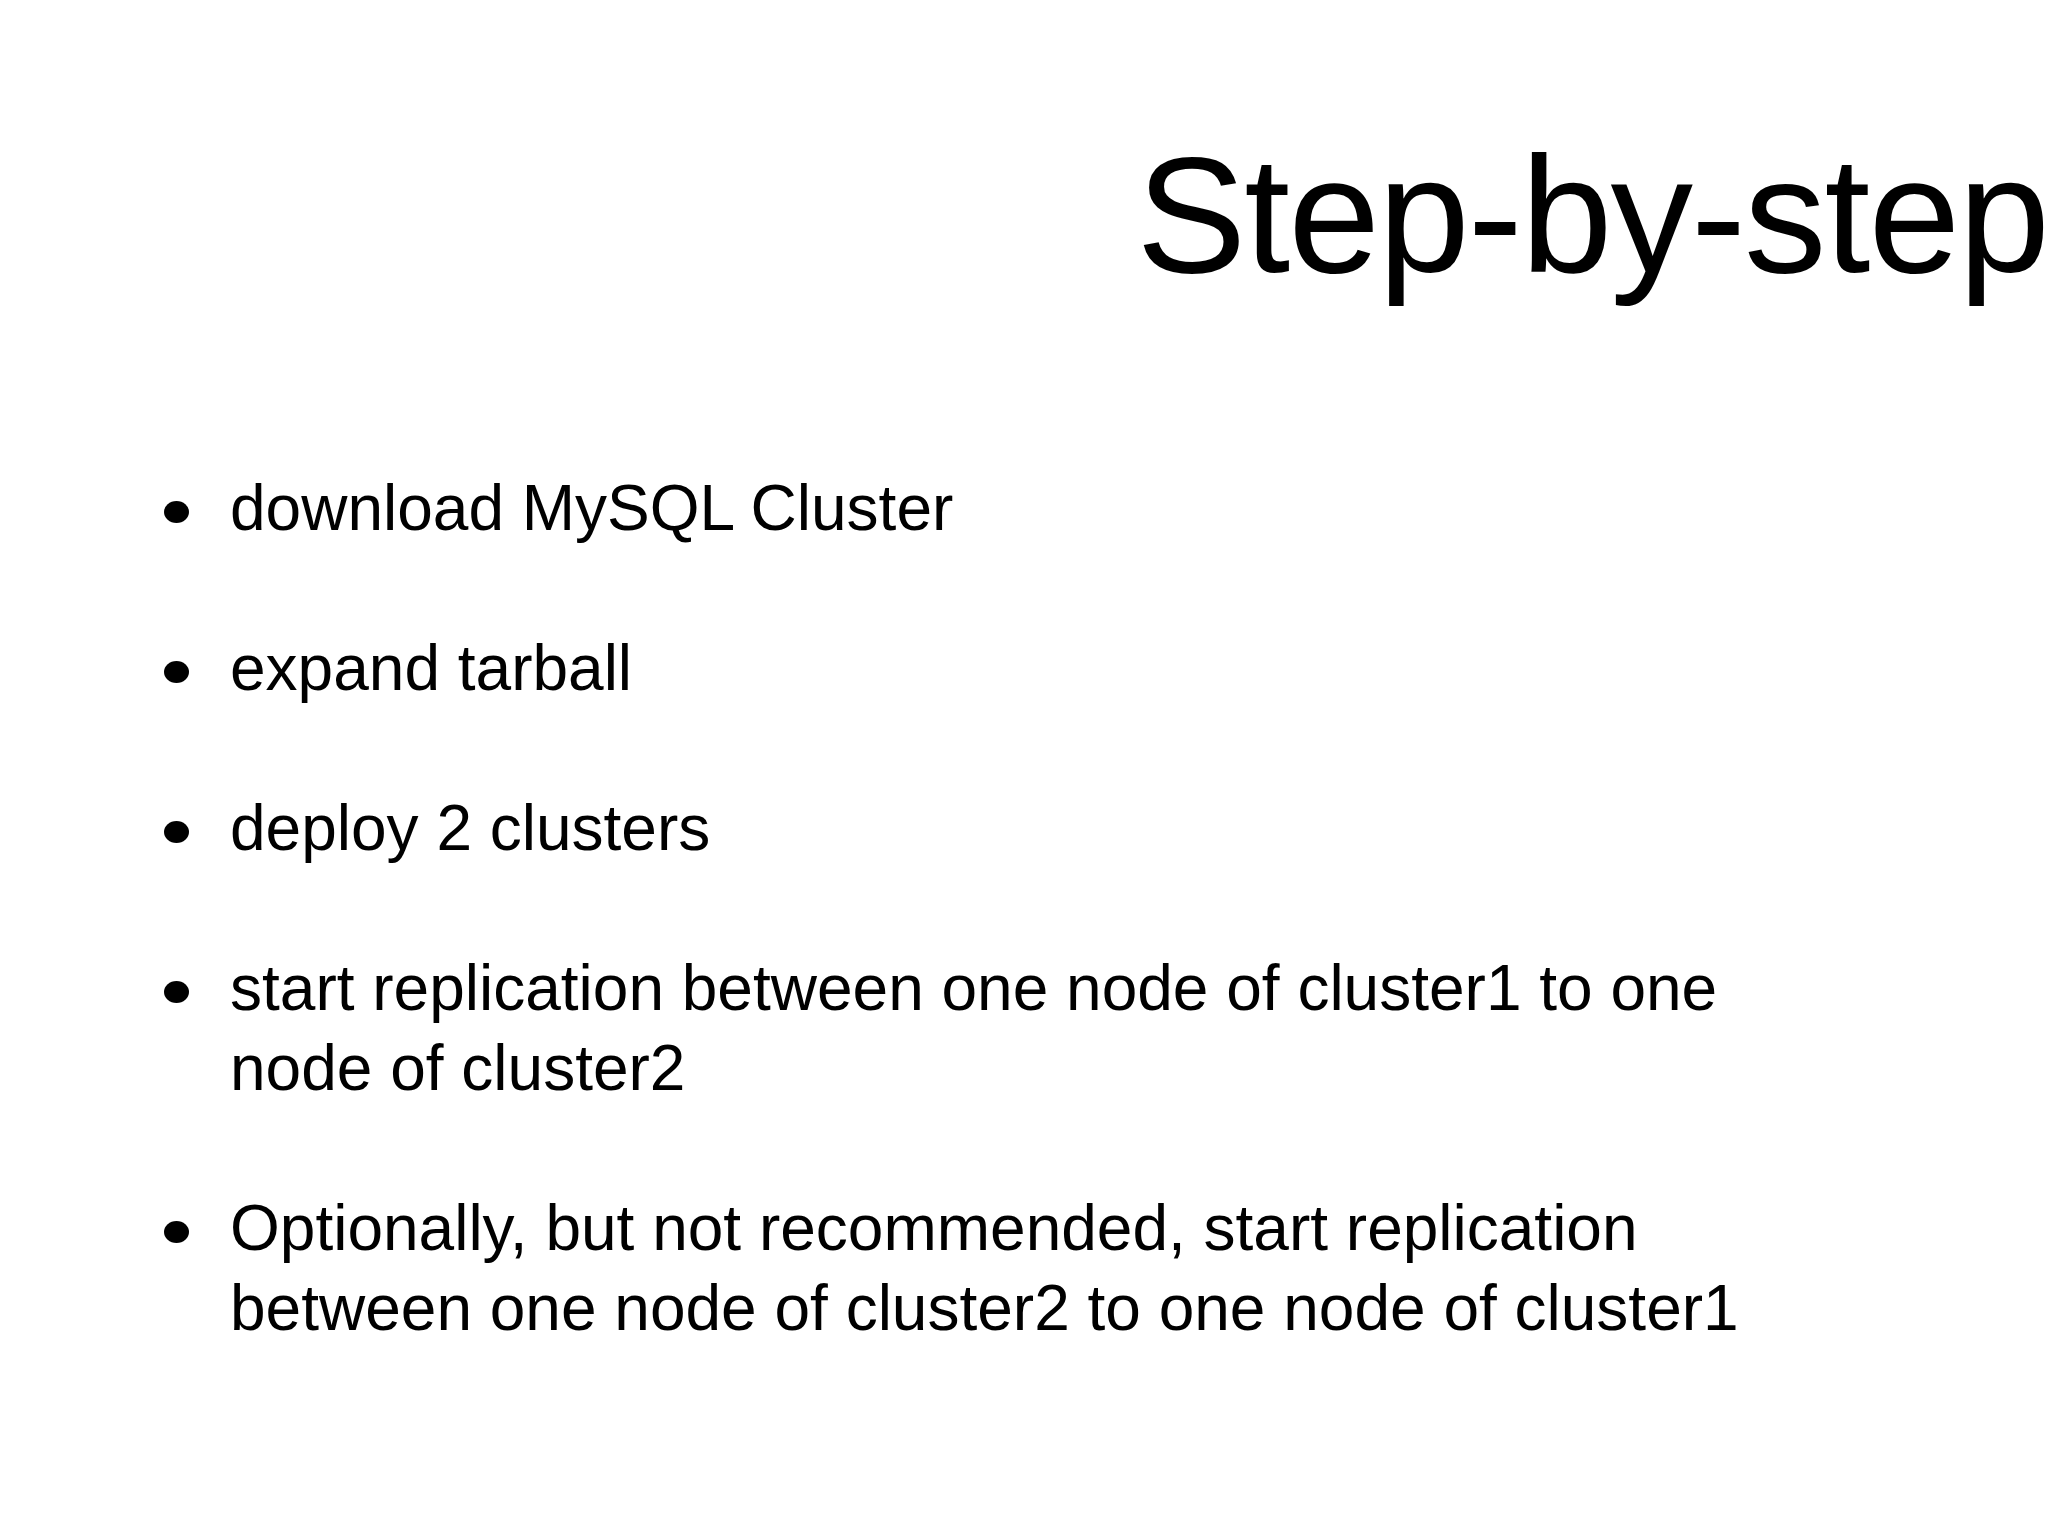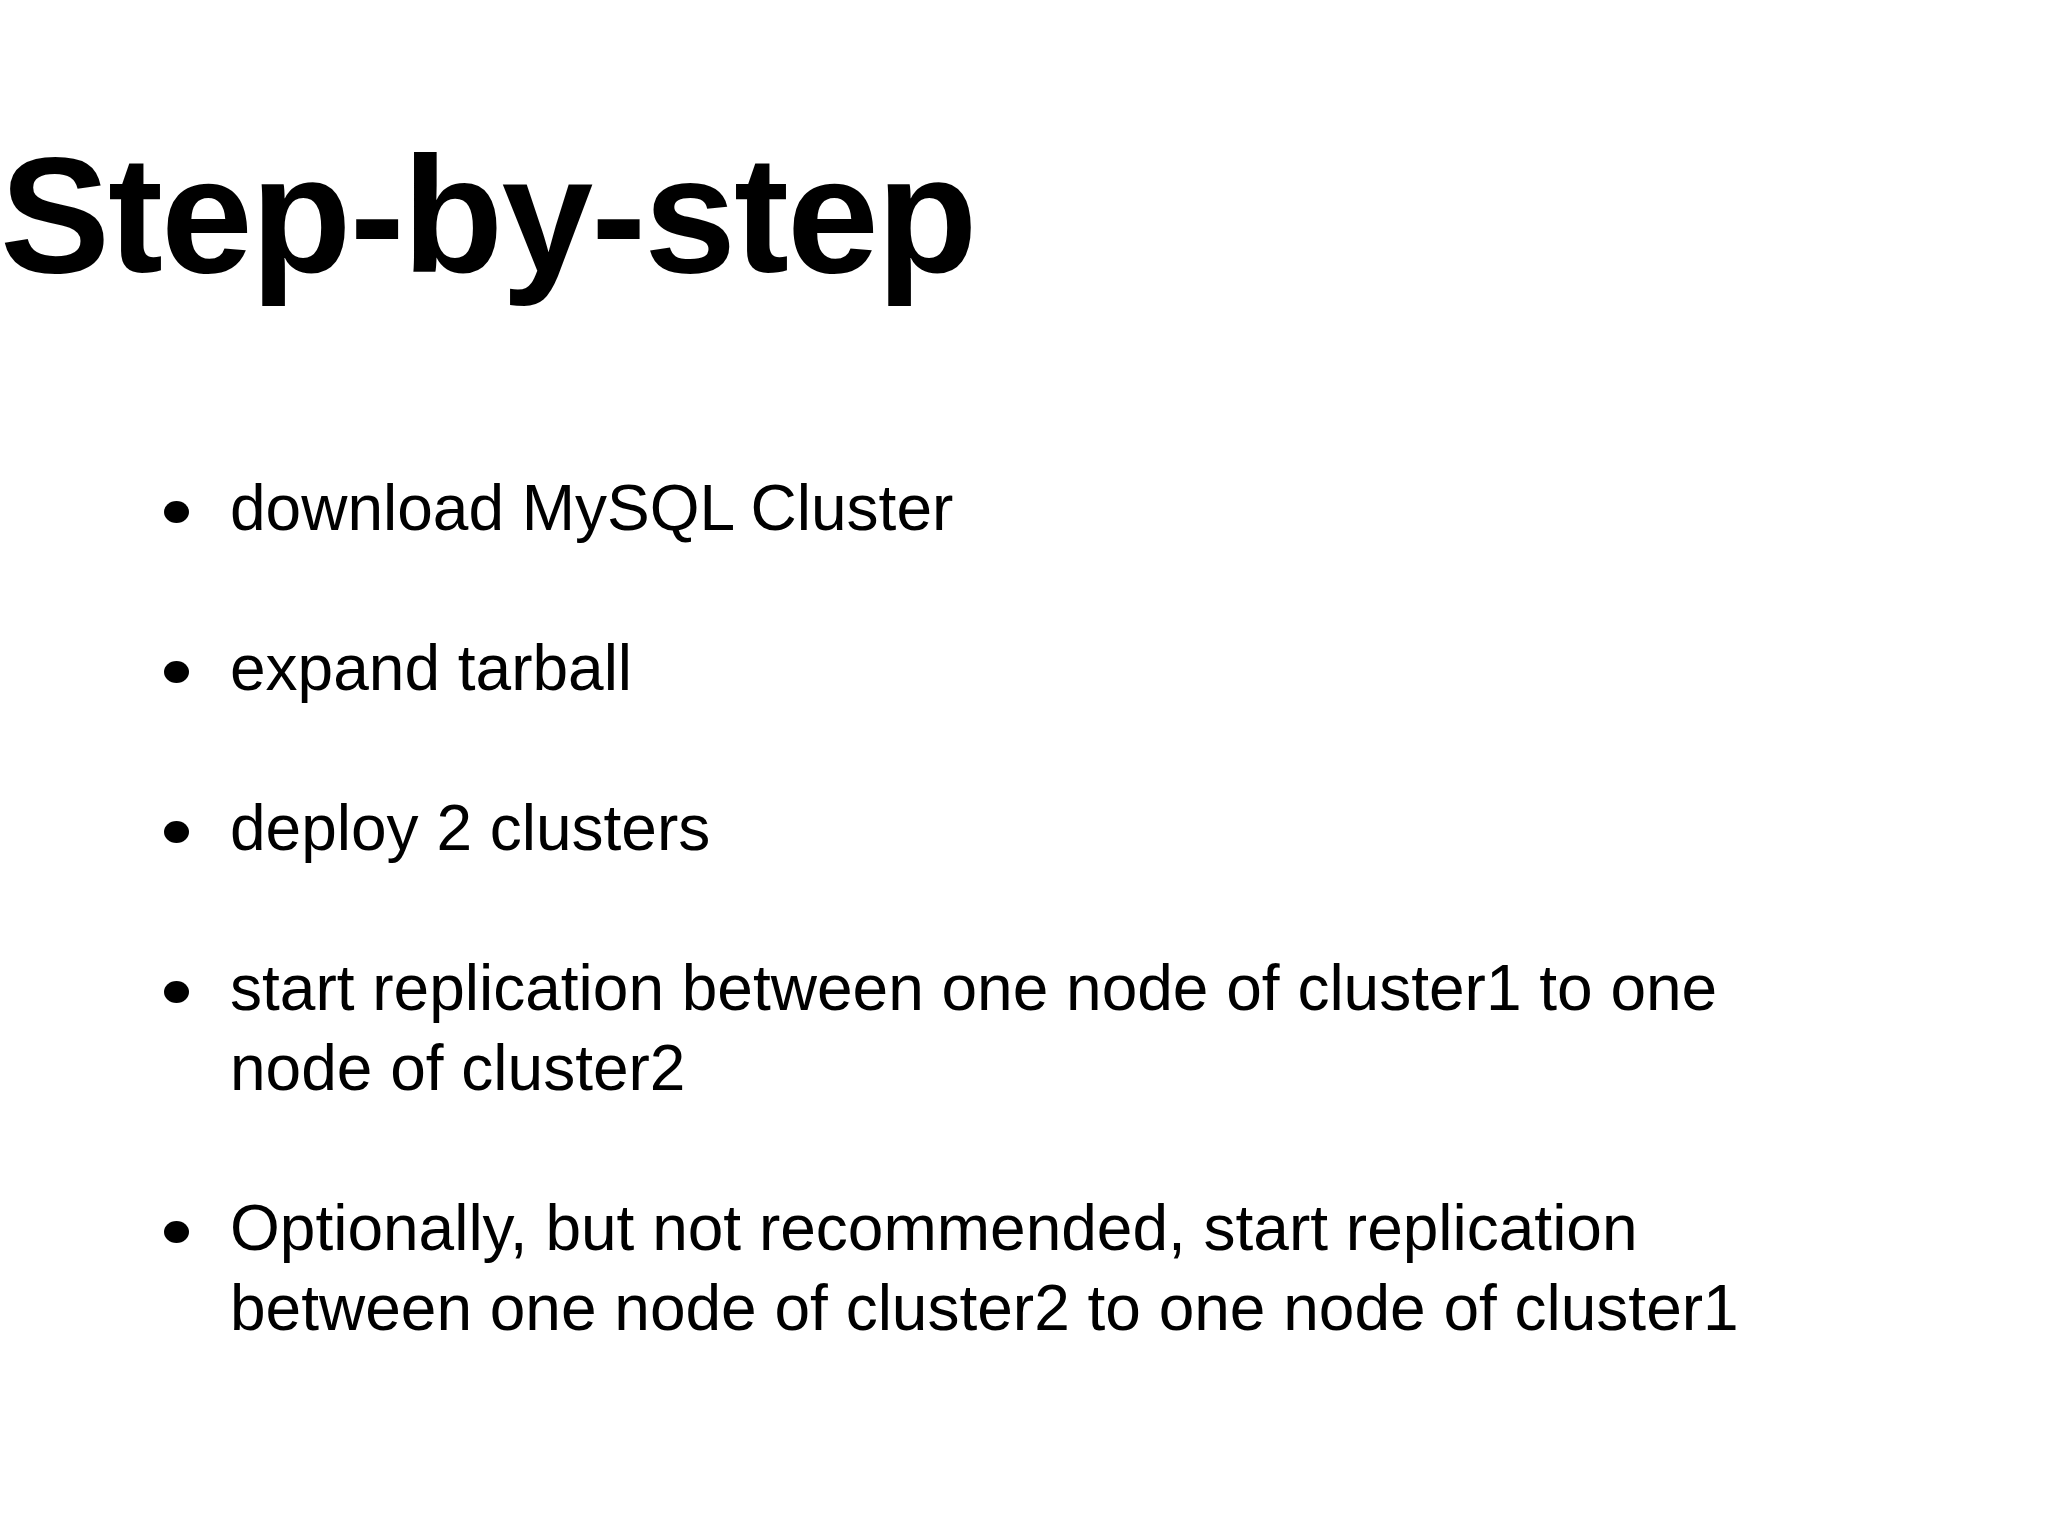--- a/index.html
+++ b/index.html
@@ -19,24 +19,24 @@
     position: absolute;
     inset: 0;
     background: #ffffff;
   }
   .slide-title {
     position: absolute;
     top: 116px;
     left: 0;
     width: 100%;
     margin: 0;
-    text-align: left;
+    text-align: right;
     font-size: 165px;
     line-height: 198px;
-    font-weight: 700;
+    font-weight: 400;
     letter-spacing: -0.012em;
     color: #000000;
   }
   .bullet-list {
     position: absolute;
     top: 468px;
     left: 0;
     width: 1820px;
     margin: 0;
     padding: 0 0 0 230px;

